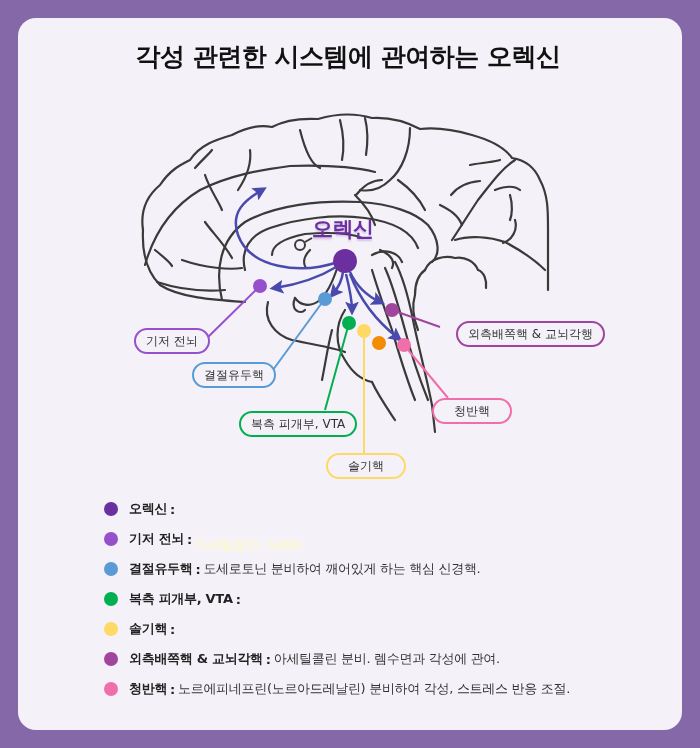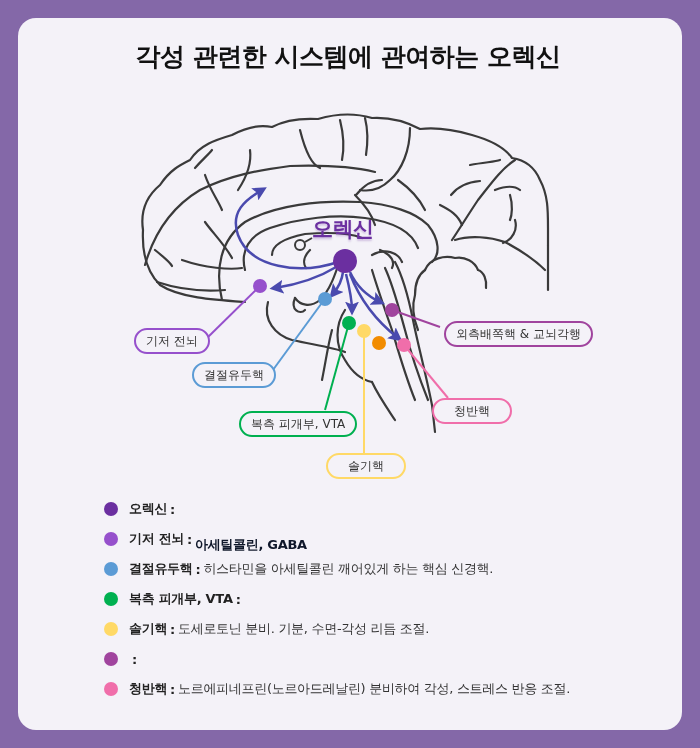--- a/index.html
+++ b/index.html
@@ -70,21 +70,21 @@
     white-space: nowrap;
   }
   .legend .dot {
     width: 14px; height: 14px;
     border-radius: 50%;
     margin-right: 11px;
     flex: 0 0 14px;
   }
   .legend .term { font-weight: bold; color: #222222; }
   .legend .sep { font-weight: bold; color: #222222; margin: 0 3px 0 3px; }
-  .legend .em { font-weight: bold; color: #0f172a; margin-top: 11px; }
+  .legend .em { font-weight: normal; color: #fef9c3; margin-top: 11px; }
 </style>
 </head>
 <body>
 
 <div class="card"></div>
 
 <h1 class="title" style="margin:0;">각성 관련한 시스템에 관여하는 오렉신</h1>
 
 <svg class="diagram" viewBox="0 0 700 490" xmlns="http://www.w3.org/2000/svg">
   <defs>
@@ -181,55 +181,56 @@
   <circle cx="392" cy="310" r="7" fill="#A0449E"></circle>
   <circle cx="404" cy="345" r="7" fill="#F06EAA"></circle>
 </svg>
 
 <div class="orexin-tag">오렉신</div>
 
 <div class="label-pill" style="left:134px; top:328px; border-color:#9650CC;">기저 전뇌</div>
 <div class="label-pill" style="left:192px; top:362px; border-color:#5B9BD5;">결절유두핵</div>
 <div class="label-pill" style="left:239px; top:411px; border-color:#00B050;">복측 피개부, VTA</div>
 <div class="label-pill" style="left:326px; top:453px; border-color:#FFD966; padding:0 20px;">솔기핵</div>
-<div class="label-pill" style="left:444px; top:321px; border-color:#A0449E;">외측배쪽핵 &amp; 교뇌각행</div>
+<div class="label-pill" style="left:456px; top:321px; border-color:#A0449E;">외측배쪽핵 &amp; 교뇌각행</div>
 <div class="label-pill" style="left:432px; top:398px; border-color:#F06EAA; padding:0 20px;">청반핵</div>
 
 <ul class="legend">
   <li>
     <span class="dot" style="background:#6B2FA0;"></span>
     <span class="term">오렉신</span>
       <span class="sep">:</span>
   </li>
   <li>
     <span class="dot" style="background:#9650CC;"></span>
     <span class="term">기저 전뇌</span>
       <span class="sep">:</span>
       <span class="em">아세틸콜린, GABA</span>
   </li>
   <li>
     <span class="dot" style="background:#5B9BD5;"></span>
     <span class="term">결절유두핵</span>
       <span class="sep">:</span>
-      <span>히스타민을 아세틸콜린 깨어있게 하는 핵심 신경핵.</span>
+      <span>도세로토닌 분비하여 깨어있게 하는 핵심 신경핵.</span>
   </li>
   <li>
     <span class="dot" style="background:#00B050;"></span>
     <span class="term">복측 피개부, VTA</span>
       <span class="sep">:</span>
   </li>
   <li>
     <span class="dot" style="background:#FFD966;"></span>
     <span class="term">솔기핵</span>
       <span class="sep">:</span>
-      <span>도세로토닌 분비. 기분, 수면-각성 리듬 조절.</span>
   </li>
   <li>
     <span class="dot" style="background:#A0449E;"></span>
-      <span class="sep">:</span>
+    <span class="term">외측배쪽핵 &amp; 교뇌각핵</span>
+      <span class="sep">:</span>
+      <span>아세틸콜린 분비. 렘수면과 각성에 관여.</span>
   </li>
   <li>
     <span class="dot" style="background:#F06EAA;"></span>
     <span class="term">청반핵</span>
       <span class="sep">:</span>
       <span>노르에피네프린(노르아드레날린) 분비하여 각성, 스트레스 반응 조절.</span>
   </li>
 </ul>
 
 </body></html>

